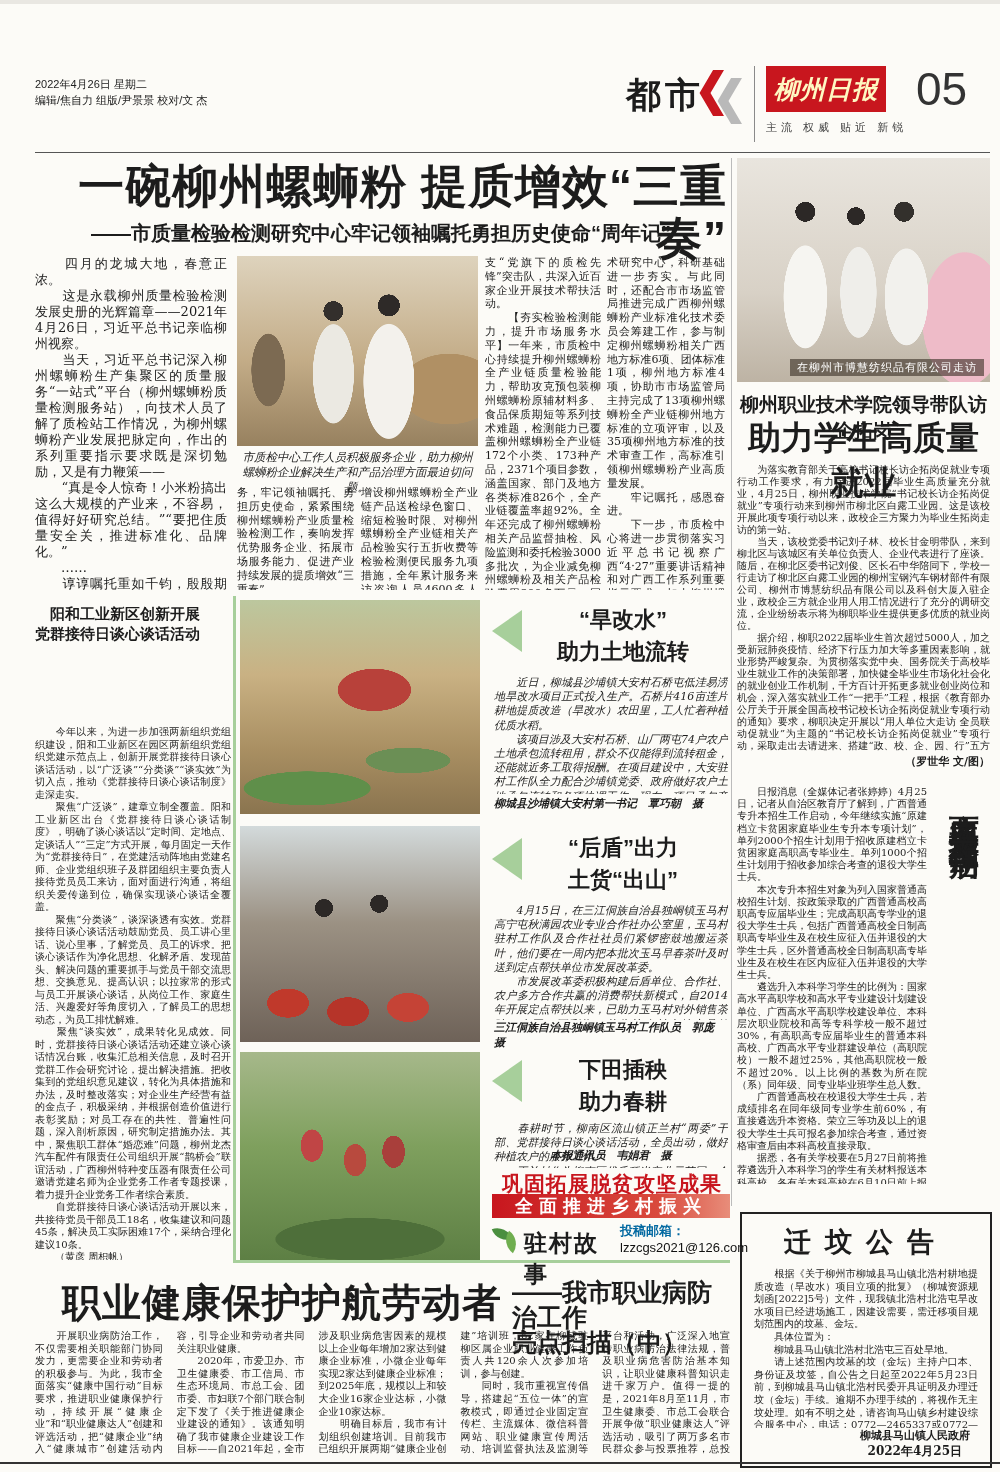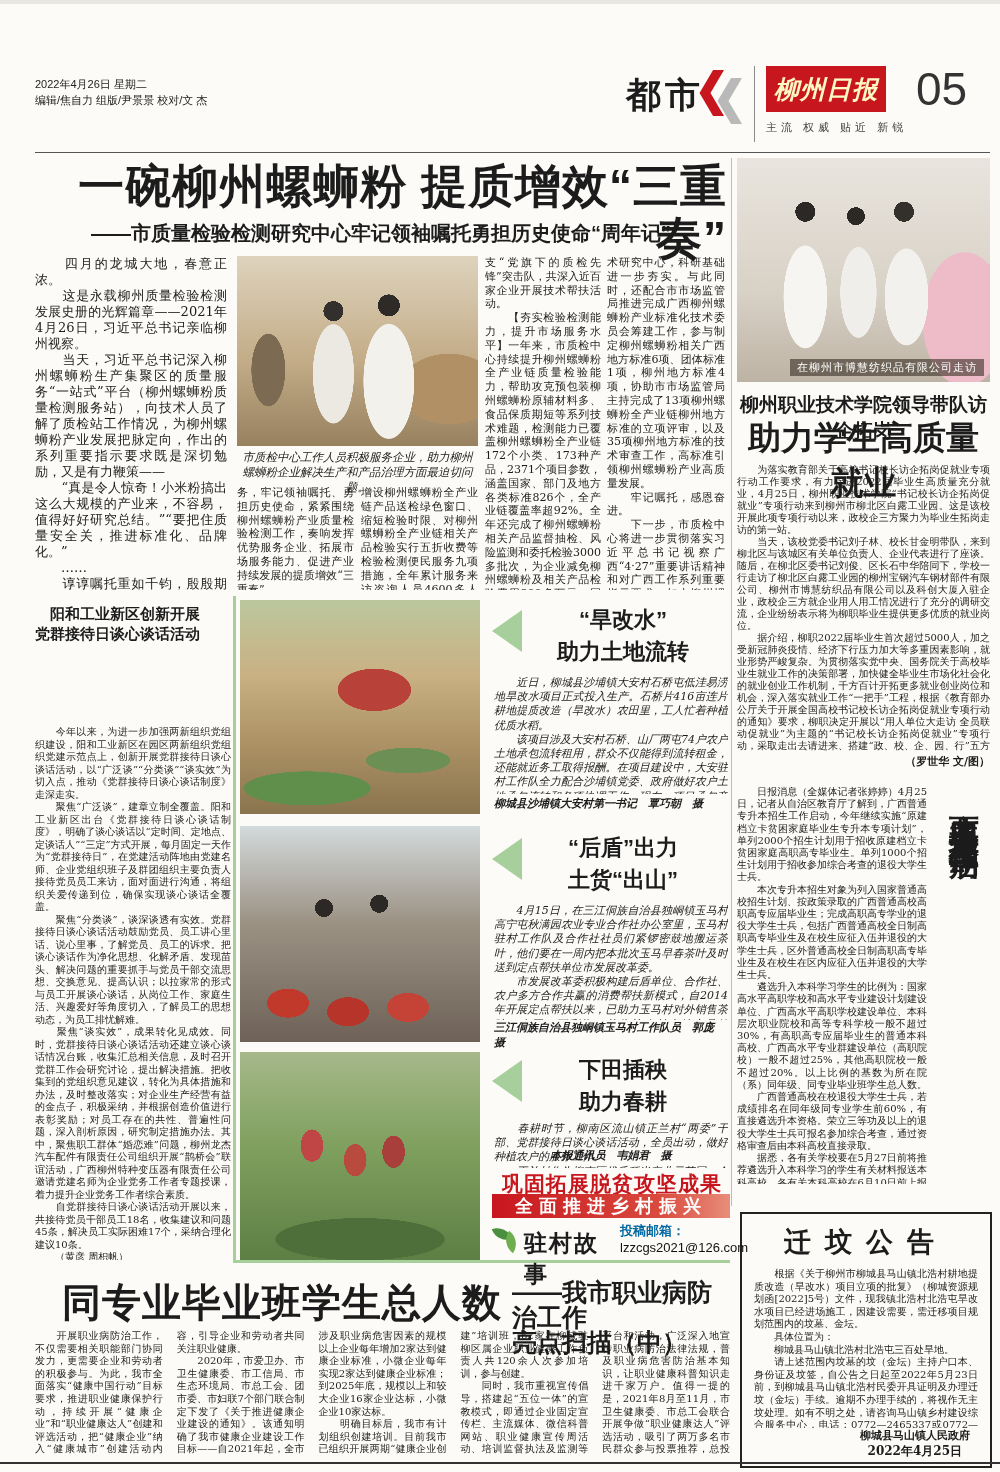--- a/index.html
+++ b/index.html
@@ -210,21 +210,21 @@
   <div class="abs" style="left:494px;top:1220px;width:120px;height:34px;">
     <span class="leaf" style="left:0;top:2px;transform:rotate(-20deg);"></span>
     <span class="leaf" style="left:9px;top:10px;transform:rotate(35deg);background:#6fae4f;"></span>
     <span class="col-logo" style="position:absolute;left:30px;top:4px;">驻村故事</span>
   </div>
   <div class="abs" style="left:620px;top:1218px;width:110px;">
     <div class="email-label sans">投稿邮箱：</div>
     <div class="email sans">lzzcgs2021@126.com</div>
   </div>
 
-  <div class="abs health-hl sans" style="left:62px;top:1272px;">同专业毕业班学生总人数</div>
+  <div class="abs health-hl sans" style="left:62px;top:1272px;">职业健康保护护航劳动者</div>
   <div class="abs health-deck wsp sans" style="left:512px;top:1276px;width:218px;">——我市职业病防治工作
 亮点扫描（中）</div>
   <div class="abs health-cols wsp just clip" style="left:35px;top:1326px;width:695px;">　　开展职业病防治工作，不仅需要相关职能部门协同发力，更需要企业和劳动者的积极参与。为此，我市全面落实“健康中国行动”目标要求，推进职业健康保护行动，持续开展“健康企业”和“职业健康达人”创建和评选活动，把“健康企业”纳入“健康城市”创建活动内容，引导企业和劳动者共同关注职业健康。
 　　2020年，市爱卫办、市卫生健康委、市工信局、市生态环境局、市总工会、团市委、市妇联7个部门联合制定下发了《关于推进健康企业建设的通知》。该通知明确了我市健康企业建设工作目标——自2021年起，全市涉及职业病危害因素的规模以上企业每年增加2家达到健康企业标准，小微企业每年实现2家达到健康企业标准；到2025年底，规模以上和较大企业16家企业达标，小微企业10家达标。
 　　明确目标后，我市有计划组织创建培训。目前我市已组织开展两期“健康企业创建”培训班，62家在柳或驻柳区属企业职业健康工作负责人共120余人次参加培训，参与创建。
 　　同时，我市重视宣传倡导，搭建起“五位一体”的宣教模式，即通过企业固定宣传栏、主流媒体、微信科普网站、职业健康宣传周活动、培训监督执法及监测等平台和活动，广泛深入地宣传职业病防治法律法规，普及职业病危害防治基本知识，让职业健康科普知识走进千家万户。值得一提的是，2021年8月至11月，市卫生健康委、市总工会联合开展争做“职业健康达人”评选活动，吸引了两万多名市民群众参与投票推荐，总投票数达55万余人次。该活动在社会产生广泛良好影响，获得国家及自治区相关部门的充分肯定。（宋美玲）</div>
 
   <div class="abs hrule" style="left:0;top:1458px;width:1000px;height:2px;background:#333;"></div>
 
 </div>

